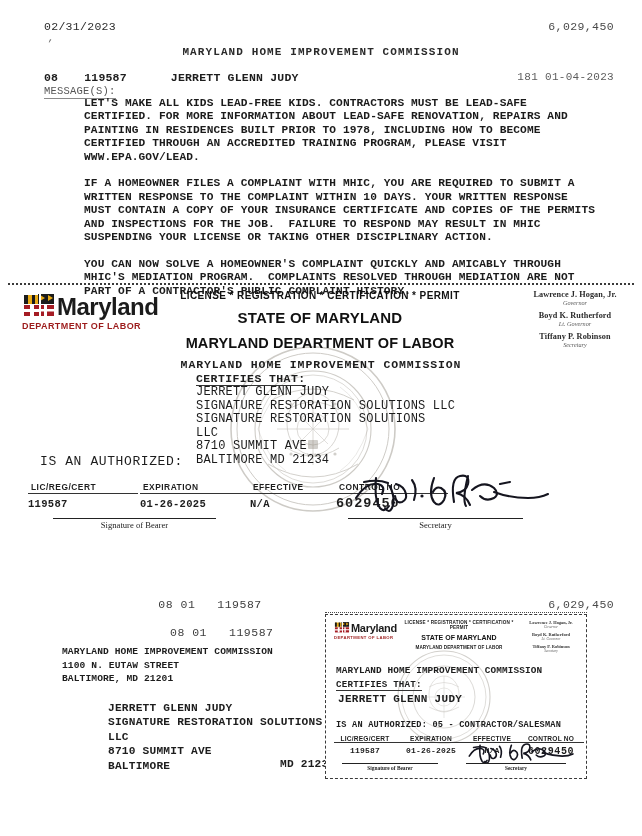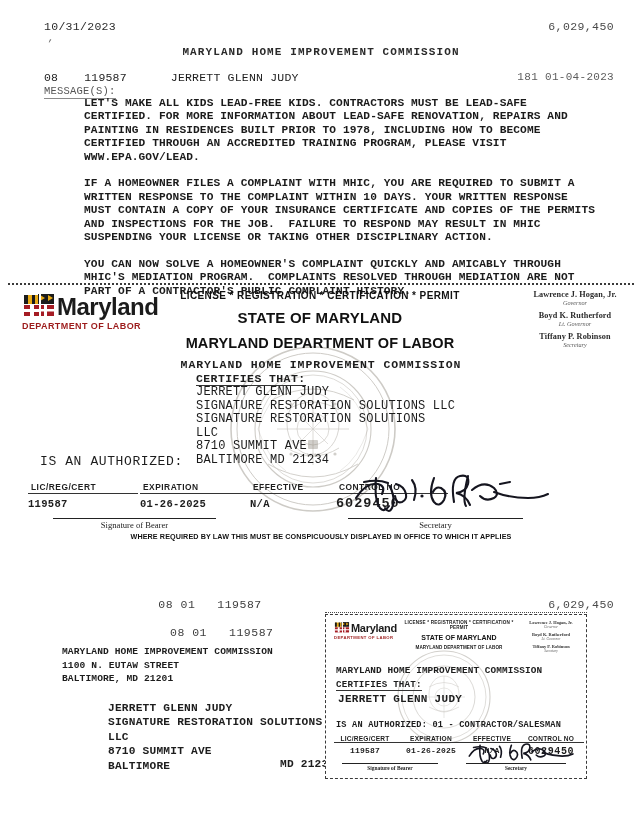--- a/index.html
+++ b/index.html
@@ -12,21 +12,21 @@
   .abs{position:absolute;}
   
   .mono{font-family:"Liberation Mono","DejaVu Sans Mono",monospace;}
   .sans{font-family:"Liberation Sans","DejaVu Sans",sans-serif;}
 
   
   #notice-date{left:44px;top:20px;font-size:11.5px;letter-spacing:.3px;color:#2b2b2b;}
   #notice-stray{left:48px;top:33px;font-size:10px;color:#6a6a6a;transform:rotate(8deg);}
   #notice-number{right:28px;top:20px;font-size:11.5px;letter-spacing:.4px;color:#4a4a4a;}
   #notice-title{left:0;right:0;top:46px;text-align:center;font-size:11px;letter-spacing:1.1px;font-weight:700;color:#2a2a2a;}
-  #notice-row{left:44px;top:71px;font-size:11.5px;font-weight:400;letter-spacing:.2px;}
+  #notice-row{left:44px;top:71px;font-size:11.5px;font-weight:700;letter-spacing:.2px;}
   #notice-row .sp1{display:inline-block;width:26px;}
   #notice-row .sp2{display:inline-block;width:44px;}
   #notice-rowright{right:28px;top:71px;font-size:11px;color:#5d5d5d;letter-spacing:.3px;}
   #messages-label{left:44px;top:85px;font-size:10.5px;color:#555;border-bottom:1px solid #8a8a8a;padding-bottom:1px;letter-spacing:.2px;}
   #message-body{left:44px;top:97px;width:560px;font-size:11.2px;line-height:13.4px;white-space:pre-wrap;font-weight:700;letter-spacing:.1px;color:#1b1b1b;margin-left:40px;}
 
   
   .perf{height:0;border-top:2px dotted #3a3a3a;}
   #perf-top{left:8px;right:8px;top:283px;}
   #perf-mid{left:325px;right:55px;top:612px;border-top:1px dotted #4a4a4a;}
@@ -102,21 +102,21 @@
   #cf-ctl{left:192px;top:120px;width:66px;text-align:center;}
   #cf-ctl .cfv{font-size:10px;letter-spacing:.6px;}
   #card-sig1-line{left:16px;top:148px;width:96px;border-top:1.2px solid #222;}
   #card-sig2-line{left:140px;top:148px;width:100px;border-top:1.2px solid #222;}
   #card-sig1-lbl{left:16px;top:150px;width:96px;text-align:center;font-family:"Liberation Serif","DejaVu Serif",serif;font-size:5.4px;font-weight:700;}
   #card-sig2-lbl{left:140px;top:150px;width:100px;text-align:center;font-family:"Liberation Serif","DejaVu Serif",serif;font-size:5.4px;font-weight:700;}
 </style>
 </head>
 <body>
 
-<div class="abs mono" id="notice-date">10/31/2023</div>
+<div class="abs mono" id="notice-date">02/31/2023</div>
 <div class="abs" id="notice-stray">,</div>
 <div class="abs mono" id="notice-number">6,029,450</div>
 <div class="abs mono" id="notice-title">MARYLAND HOME IMPROVEMENT COMMISSION</div>
 
 <div class="abs mono" id="notice-row">
   <span>08</span><span class="sp1"></span><span>119587</span><span class="sp2"></span><span>JERRETT GLENN JUDY</span>
 </div>
 <div class="abs mono" id="notice-rowright">
   <span>181</span>&nbsp;<span>01-04-2023</span>
 </div>
@@ -254,21 +254,20 @@
       <path d="M122 18 q12 -10 22 -2 q6 6 0 10 q-8 4 -14 -2"></path>
       <path d="M144 20 q16 6 34 6 q12 0 20 -4"></path>
       <path d="M150 12 l10 -2"></path>
     </g>
   </svg>
 
   <div class="abs" id="sig-bearer-line"></div>
   <div class="abs" id="sig-sec-line"></div>
   <div class="abs" id="sig-bearer-lbl">Signature of Bearer</div>
   <div class="abs" id="sig-sec-lbl">Secretary</div>
-  <div class="abs" id="cert-footnote">WHERE REQUIRED BY LAW THIS MUST BE CONSPICUOUSLY DISPLAYED IN OFFICE TO WHICH IT APPLIES</div>
 </div>
 
 <div class="abs mono" id="stub-num1">
   <span>08</span>&nbsp;<span>01</span><span class="sp"></span><span>119587</span>
 </div>
 <div class="abs mono" id="stub-right-num">6,029,450</div>
 
 <div class="abs mono" id="stub-num2">
   <span>08</span>&nbsp;<span>01</span><span class="sp"></span><span>119587</span>
 </div>
@@ -332,21 +331,21 @@
     <div class="ti">Governor</div>
     <div class="nm">Boyd K. Rutherford</div>
     <div class="ti">Lt. Governor</div>
     <div class="nm">Tiffany P. Robinson</div>
     <div class="ti">Secretary</div>
   </div>
 
   <div class="abs mono" id="card-commission">MARYLAND HOME IMPROVEMENT COMMISSION</div>
   <div class="abs mono" id="card-certifies">CERTIFIES THAT:</div>
   <div class="abs mono" id="card-name">JERRETT GLENN JUDY</div>
-  <div class="abs mono" id="card-auth">IS AN AUTHORIZED: 01 - CONTRACTOR/SALESMAN</div>
+  <div class="abs mono" id="card-auth">IS AN AUTHORIZED: 05 - CONTRACTOR/SALESMAN</div>
 
   <div class="abs" id="cf-lic">
     <div class="cfh">LIC/REG/CERT</div>
     <div class="cfv mono">119587</div>
   </div>
   <div class="abs" id="cf-exp">
     <div class="cfh">EXPIRATION</div>
     <div class="cfv mono">01-26-2025</div>
   </div>
   <div class="abs" id="cf-eff">

